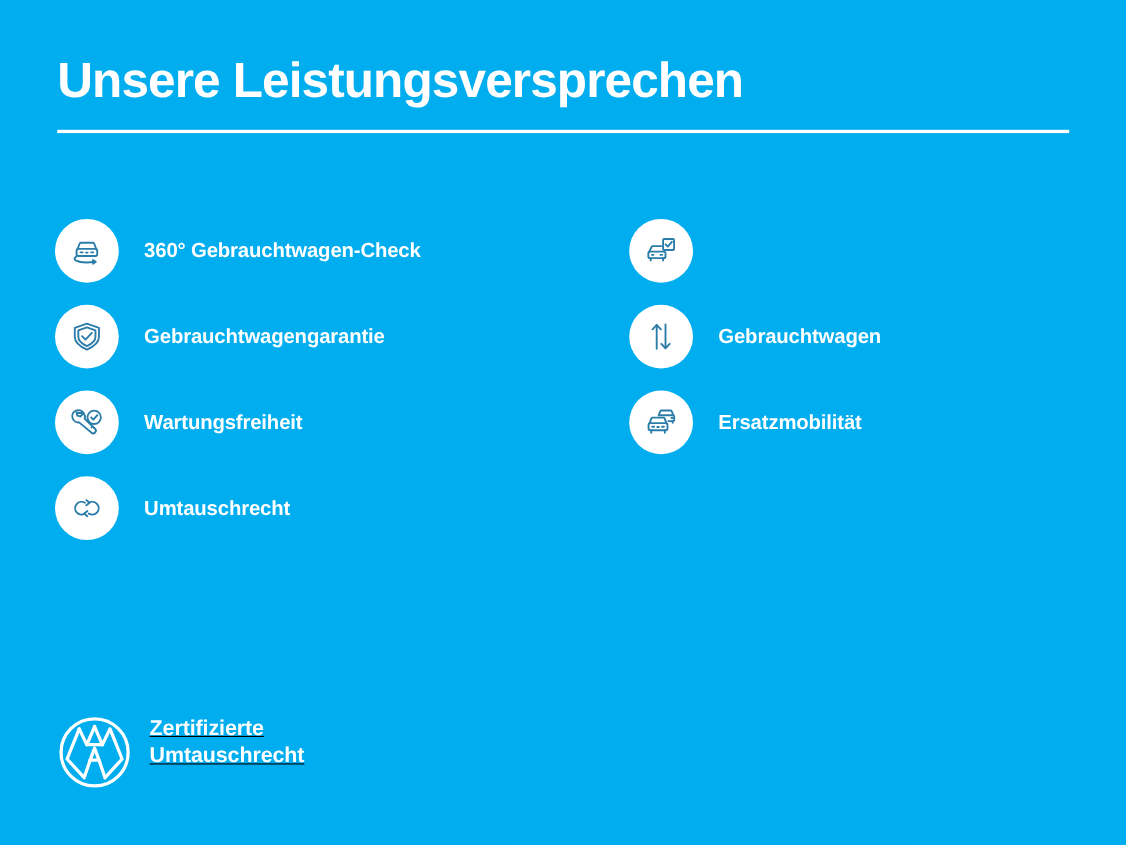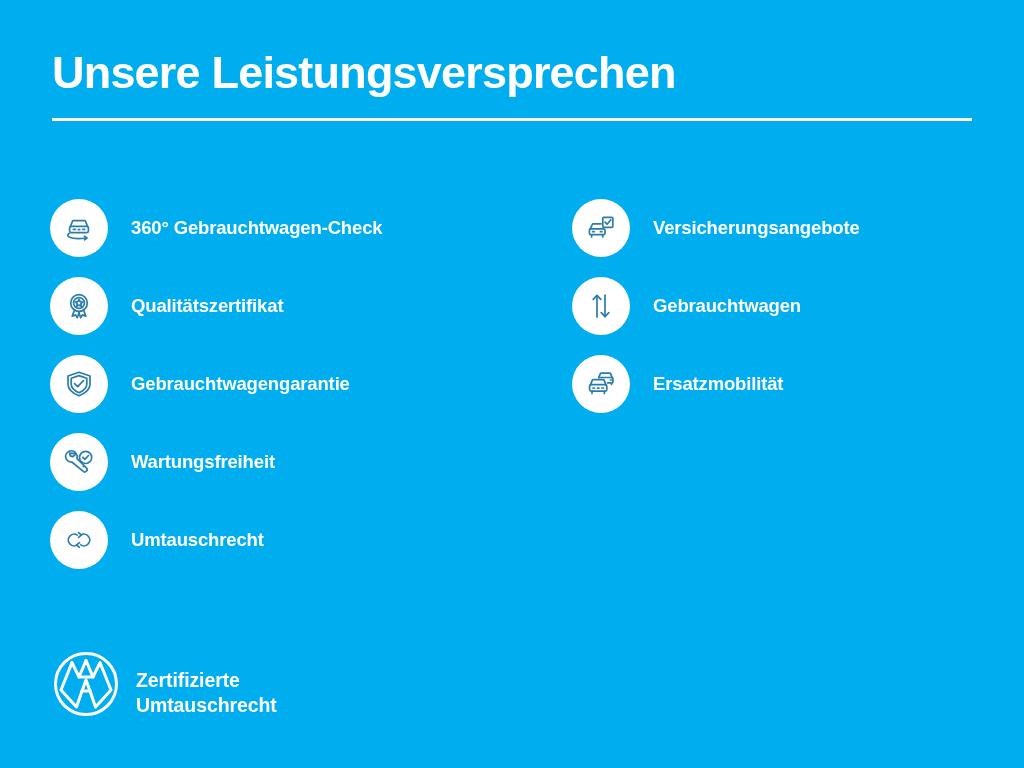--- a/index.html
+++ b/index.html
@@ -106,21 +106,22 @@
     letter-spacing: -0.15px;
     white-space: nowrap;
   }
 
   
   .brand {
     position: absolute;
     left: 52px;
     top: 650px;
     display: flex;
-    align-items: flex-end;
+    align-items: flex-start;
+    text-decoration: underline;
   }
 
   .brand-logo {
     width: 68px;
     height: 68px;
     flex: 0 0 auto;
   }
 
   .brand-logo svg { width: 68px; height: 68px; display: block; }
 
@@ -155,33 +156,20 @@
             <line x1="11.3" y1="18.4" x2="13.1" y2="18.4"></line>
             <line x1="20.9" y1="18.4" x2="22.7" y2="18.4"></line>
             <line x1="16.3" y1="18.6" x2="17.7" y2="18.6"></line>
             <path d="M7.3 22.3 Q4.2 24.3 7.2 26.0 Q12.5 28.7 24.4 27.0"></path>
             <path d="M22.4 25.3 L25.0 27.0 L22.6 28.8"></path>
           </svg>
         </div>
         <div class="benefit-label">360° Gebrauchtwagen-Check</div>
       </div>
 
-      <div class="benefit">
-        <div class="benefit-icon">
-
-          <svg viewBox="0 0 34 34">
-            <circle cx="17" cy="14" r="8.3"></circle>
-            <circle cx="17" cy="14" r="5.4"></circle>
-            <path d="M17 10.4 L18.1 12.7 L20.6 13.0 L18.8 14.8 L19.3 17.3 L17 16.1 L14.7 17.3 L15.2 14.8 L13.4 13.0 L15.9 12.7 Z"></path>
-            <path d="M12.6 20.6 L10.2 27.2 L13.6 25.9 L15.3 28.7 L17.2 23.3"></path>
-            <path d="M21.4 20.6 L23.8 27.2 L20.4 25.9 L18.7 28.7 L16.8 23.3"></path>
-          </svg>
-        </div>
-        <div class="benefit-label">Qualitätszertifikat</div>
-      </div>
 
       <div class="benefit">
         <div class="benefit-icon">
           <svg viewBox="0 0 34 34">
             <path d="M17 5.2 L28.0 9.0 L28.0 17.2 Q28.0 24.2 17 28.8 Q6.0 24.2 6.0 17.2 L6.0 9.0 Z"></path>
             <path d="M17 8.6 L24.8 11.3 L24.8 17.2 Q24.8 22.3 17 25.7 Q9.2 22.3 9.2 17.2 L9.2 11.3 Z"></path>
             <path d="M12.6 16.6 L15.7 19.7 L21.5 13.6"></path>
           </svg>
         </div>
         <div class="benefit-label">Gebrauchtwagengarantie</div>
@@ -222,21 +210,20 @@
             <path d="M6.2 18.0 L8.2 13.6 Q8.5 12.8 9.4 12.8 L17.0 12.8"></path>
             <rect x="5.4" y="17.8" width="15.6" height="5.9" rx="1.5"></rect>
             <line x1="8.6" y1="20.7" x2="10.2" y2="20.7"></line>
             <line x1="16.4" y1="20.7" x2="18.0" y2="20.7"></line>
             <line x1="7.6" y1="23.8" x2="7.6" y2="25.9"></line>
             <line x1="18.8" y1="23.8" x2="18.8" y2="25.9"></line>
             <rect x="18.8" y="6.3" width="10.0" height="10.0" rx="1.0"></rect>
             <path d="M21.0 11.1 L23.1 13.2 L26.8 8.8"></path>
           </svg>
         </div>
-        <div class="benefit-label">Versicherungsangebote</div>
       </div>
 
       <div class="benefit">
         <div class="benefit-icon">
           <svg viewBox="0 0 34 34">
             <line x1="13.0" y1="28.0" x2="13.0" y2="6.6"></line>
             <path d="M9.2 10.4 L13.0 6.4 L16.8 10.4"></path>
             <line x1="21.0" y1="6.0" x2="21.0" y2="27.4"></line>
             <path d="M17.2 23.6 L21.0 27.6 L24.8 23.6"></path>
           </svg>

